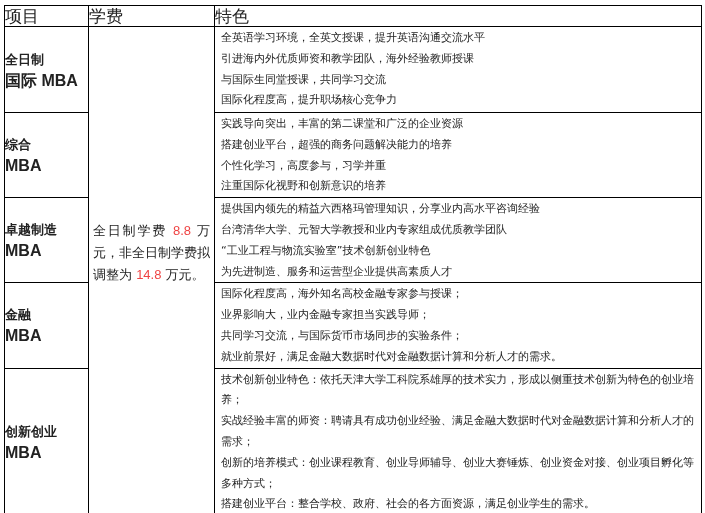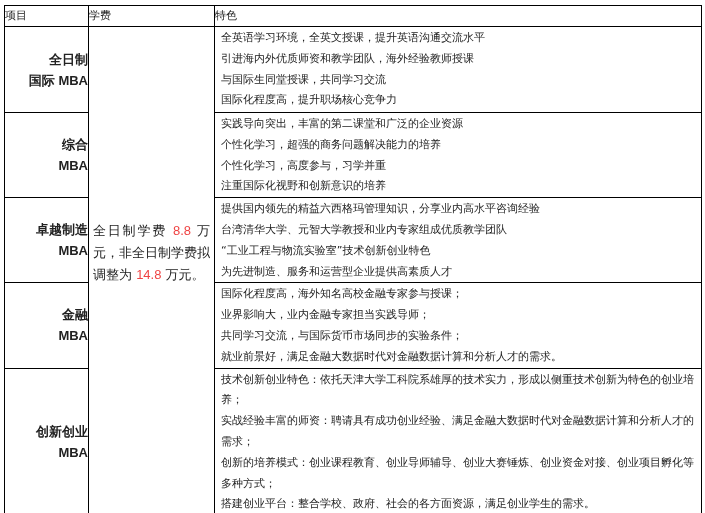--- a/index.html
+++ b/index.html
@@ -4,24 +4,24 @@
 <style>
   html, body { margin: 0; padding: 0; background: #ffffff; }
   body { width: 705px; height: 513px; position: relative; overflow: hidden;
          font-family: "DejaVu Sans", "Liberation Sans", sans-serif; color: #222; }
   table.mba { position: absolute; left: 4px; top: 5px; border-collapse: collapse;
               table-layout: fixed; width: 698px; }
   table.mba td { border: 1px solid #000; padding: 0; vertical-align: top; }
   .col-proj { width: 84px; }
   .col-fee { width: 126px; }
   .col-feat { width: auto; }
-  .hdr td { height: 20px; font-size: 11px; line-height: 20px; padding-left: 4px; color: #222; }
-  .proj { text-align: right; vertical-align: middle !important; font-weight: bold; font-size: 13px; color: #222; }
+  .hdr td { height: 20px; font-size: 17px; line-height: 20px; padding-left: 4px; color: #222; }
+  .proj { text-align: left; vertical-align: middle !important; font-weight: bold; font-size: 13px; color: #222; }
   .proj .l1 { display: block; line-height: 22px; }
-  .proj .l2 { display: block; line-height: 20px; font-family: "Liberation Sans", sans-serif; font-weight: bold; font-size: 13px; }
+  .proj .l2 { display: block; line-height: 20px; font-family: "Liberation Sans", sans-serif; font-weight: bold; font-size: 16px; }
   .fee { vertical-align: middle !important; font-size: 13px; line-height: 22px; padding: 0 4px !important; text-align: justify; color: #222; }
   .fee .num { color: #ef4444; font-family: "Liberation Sans", sans-serif; }
   .fee-inner { position: relative; top: -18px; }
   .feat { font-size: 11px; line-height: 20.8px; padding: 1px 4px 0 6px !important; color: #222; }
   .feat div { white-space: nowrap; overflow: hidden; }
   .feat.wrap div { white-space: normal; }
   .r1 td { height: 84px; }
   .r2 td { height: 83px; }
   .r3 td { height: 83px; }
   .r4 td { height: 82px; }
@@ -59,21 +59,21 @@
     </td>
   </tr>
 
   <tr class="r2">
     <td class="proj">
       <span class="l1">综合</span>
       <span class="l2">MBA</span>
     </td>
     <td class="feat">
       <div>实践导向突出，丰富的第二课堂和广泛的企业资源</div>
-      <div>个性化学习，超强的商务问题解决能力的培养</div>
+      <div>搭建创业平台，超强的商务问题解决能力的培养</div>
       <div>个性化学习，高度参与，习学并重</div>
       <div>注重国际化视野和创新意识的培养</div>
     </td>
   </tr>
 
   <tr class="r3">
     <td class="proj">
       <span class="l1">卓越制造</span>
       <span class="l2">MBA</span>
     </td>

